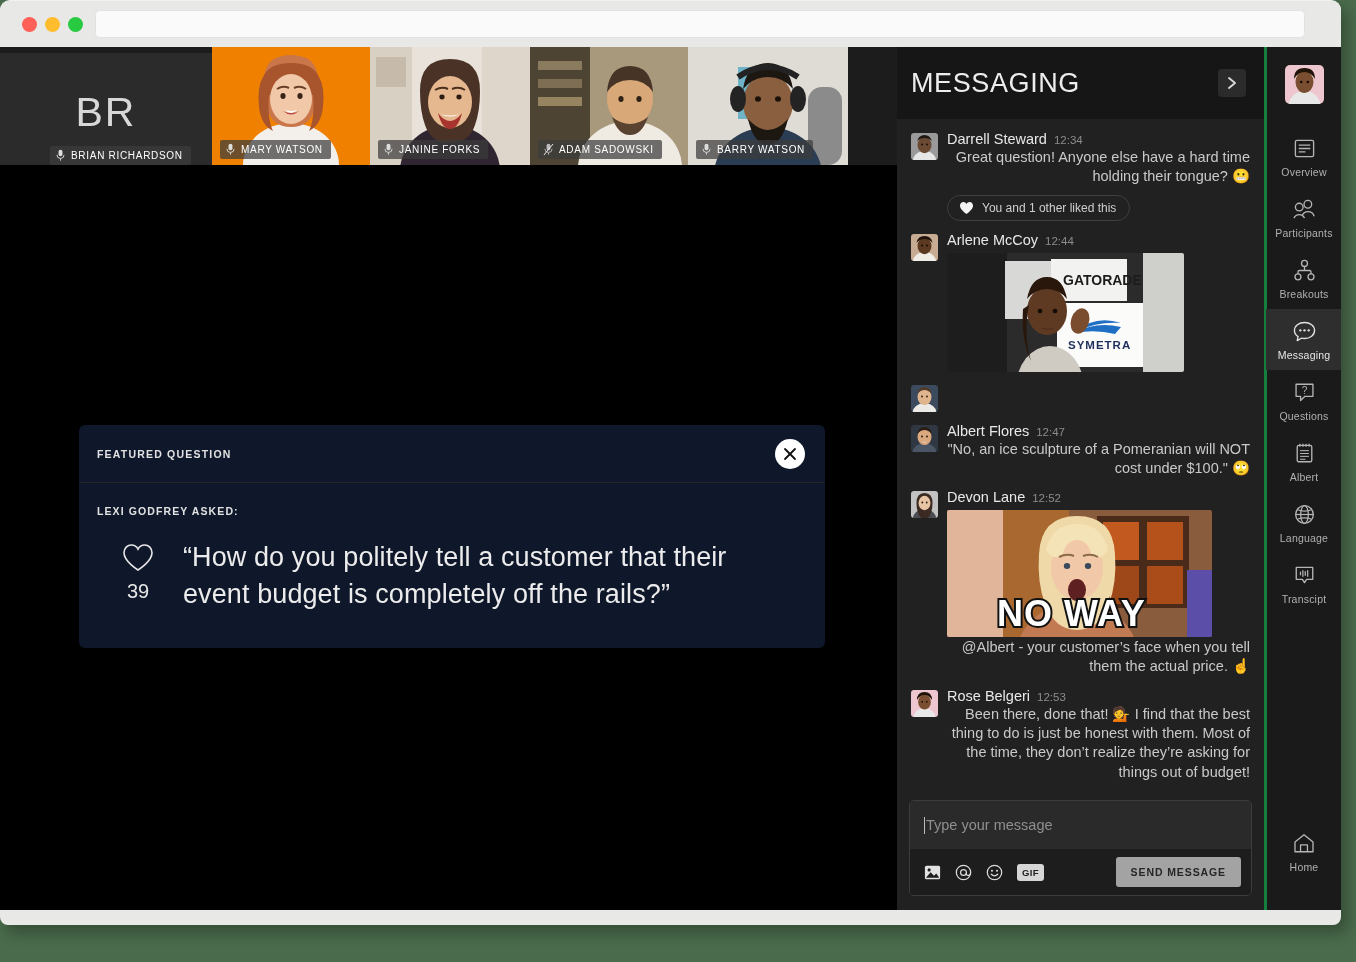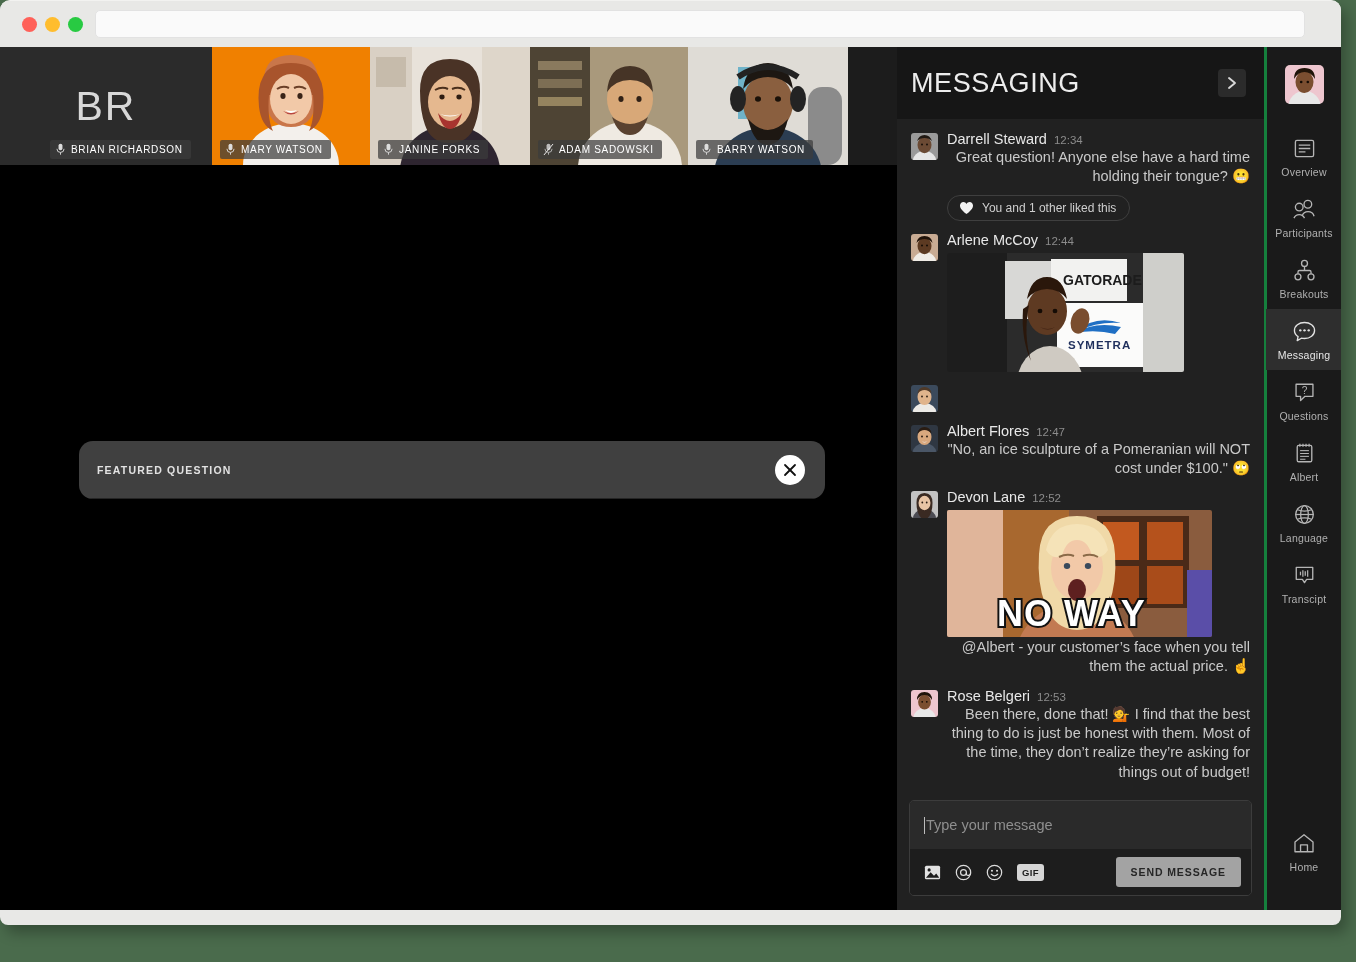--- a/index.html
+++ b/index.html
@@ -43,21 +43,21 @@
   
   .stage { position: relative; width: 897px; height: 863px; background: #000; }
 
   .filmstrip {
     position: relative; display: flex; height: 118px; width: 897px;
     background: #1c1c1c; overflow: hidden;
   }
   .tile { position: relative; height: 118px; flex: 0 0 auto; overflow: hidden; }
   .tile-initials {
     width: 212px; background: #2b2b2b; display: flex;
-    align-items: center; justify-content: center;
+    align-items: center; justify-content: center; margin-top: 6px;
   }
   .tile-initials .initials {
     font-size: 41px; color: #d8d8d8; font-weight: 300; letter-spacing: 2px;
   }
   .tile-video { width: 158px; }
   .vid { position: absolute; inset: 0; }
   .namebar {
     position: absolute; left: 8px; bottom: 6px;
     display: flex; align-items: center; gap: 5px;
     background: rgba(60,60,60,0.72); padding: 3px 8px 3px 5px; border-radius: 2px;
@@ -69,22 +69,22 @@
   }
   .mic { width: 11px; height: 13px; flex: 0 0 auto; }
 
   .stage-main {
     position: absolute; left: 0; top: 118px; width: 897px; height: 745px;
     background: #000;
   }
 
   
   .featured {
-    position: absolute; left: 79px; top: 276px; width: 746px;
-    background: #404040; border-radius: 14px; overflow: hidden;
+    position: absolute; left: 79px; top: 260px; width: 746px;
+    background: #0f172a; border-radius: 6px; overflow: hidden;
   }
   .featured-head {
     height: 58px; display: flex; align-items: center; justify-content: space-between;
     padding: 0 20px 0 18px; border-bottom: 1px solid #252525;
   }
   .featured-head .lbl {
     font-size: 10.5px; letter-spacing: 1.2px; color: #e2e2e2; font-weight: 700;
   }
   .close-btn {
     width: 30px; height: 30px; border-radius: 50%; background: #fff;
@@ -364,20 +364,32 @@
 
           <div class="featured">
             <div class="featured-head">
               <div class="lbl">FEATURED QUESTION</div>
               <button class="close-btn">
                 <svg width="14" height="14" viewBox="0 0 14 14">
                   <line x1="2" y1="2" x2="12" y2="12" stroke="#111" stroke-width="1.8" stroke-linecap="round"></line>
                   <line x1="12" y1="2" x2="2" y2="12" stroke="#111" stroke-width="1.8" stroke-linecap="round"></line>
                 </svg>
               </button>
+            </div>
+            <div class="featured-body">
+              <div class="asker">LEXI GODFREY ASKED:</div>
+              <div class="qrow">
+                <div class="likecol">
+                  <svg width="32" height="29" viewBox="0 0 32 29">
+                    <path d="M16 27 C16 27 2 18.5 2 9.8 C2 5.2 5.4 2 9.4 2 C12.2 2 14.8 3.7 16 6.2 C17.2 3.7 19.8 2 22.6 2 C26.6 2 30 5.2 30 9.8 C30 18.5 16 27 16 27 Z" fill="none" stroke="#e6e6e6" stroke-width="1.6"></path>
+                  </svg>
+                  <div class="likecount">39</div>
+                </div>
+                <div class="qtext">“How do you politely tell a customer that their event budget is completely off the rails?”</div>
+              </div>
             </div>
           </div>
 
         </div>
       </div>
 
       <div class="msg-panel">
 
         <div class="msg-header">
           <h1>MESSAGING</h1>

